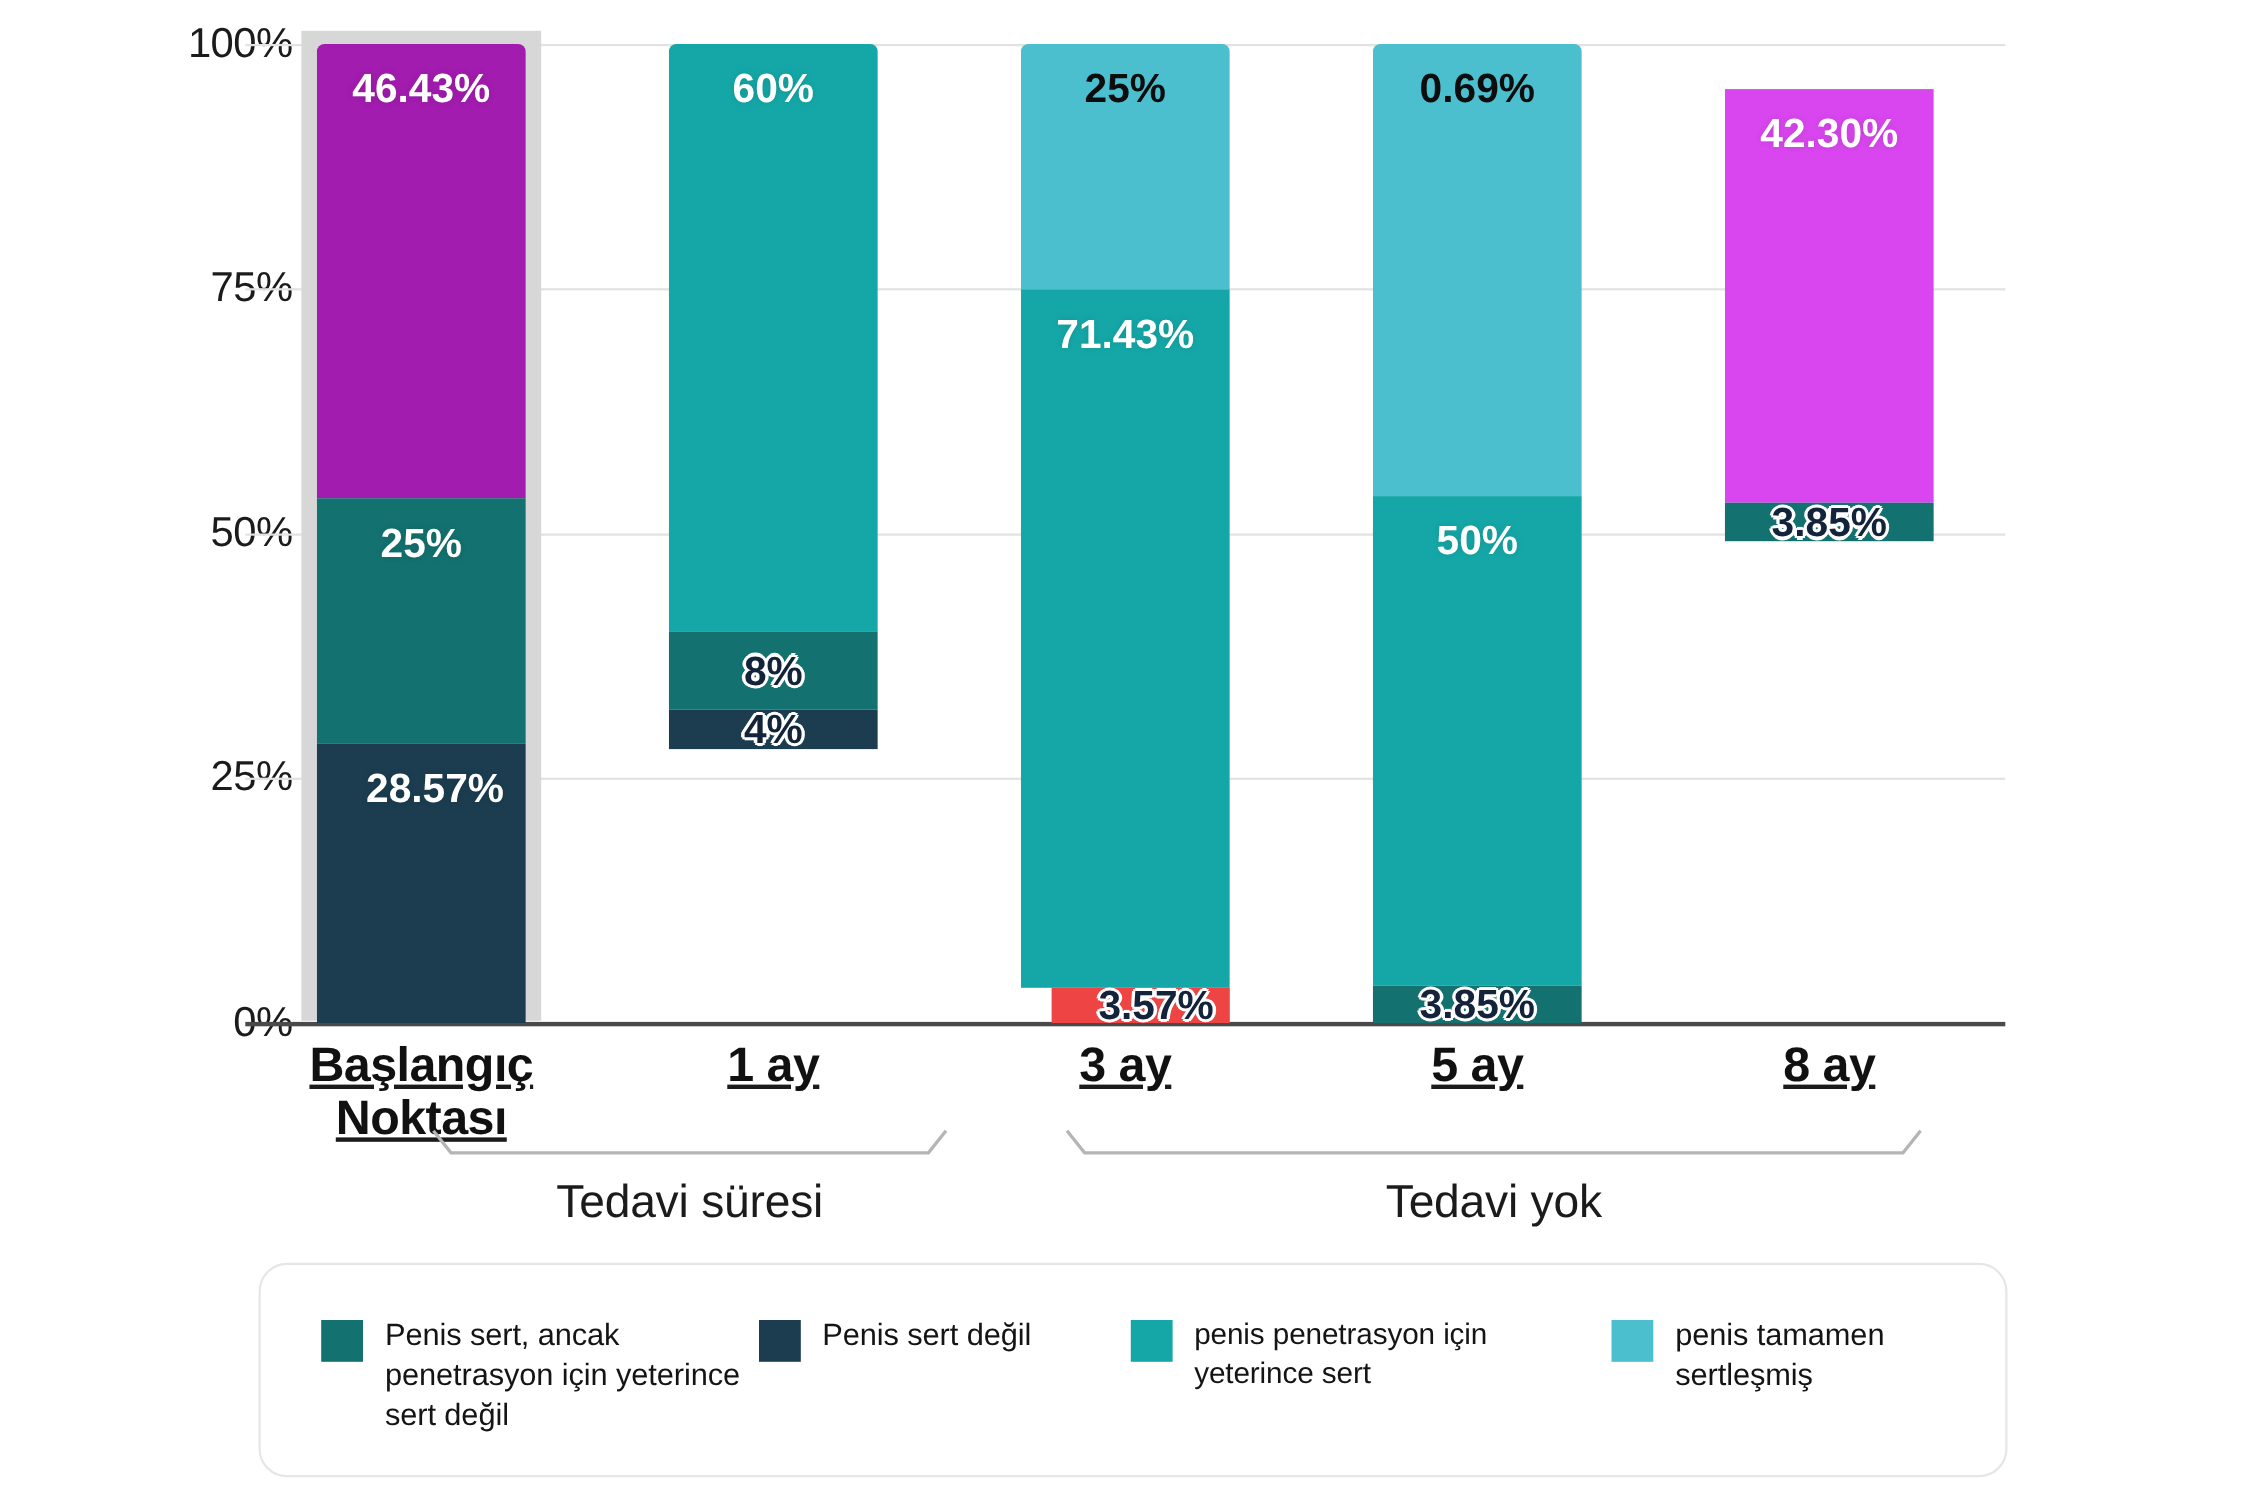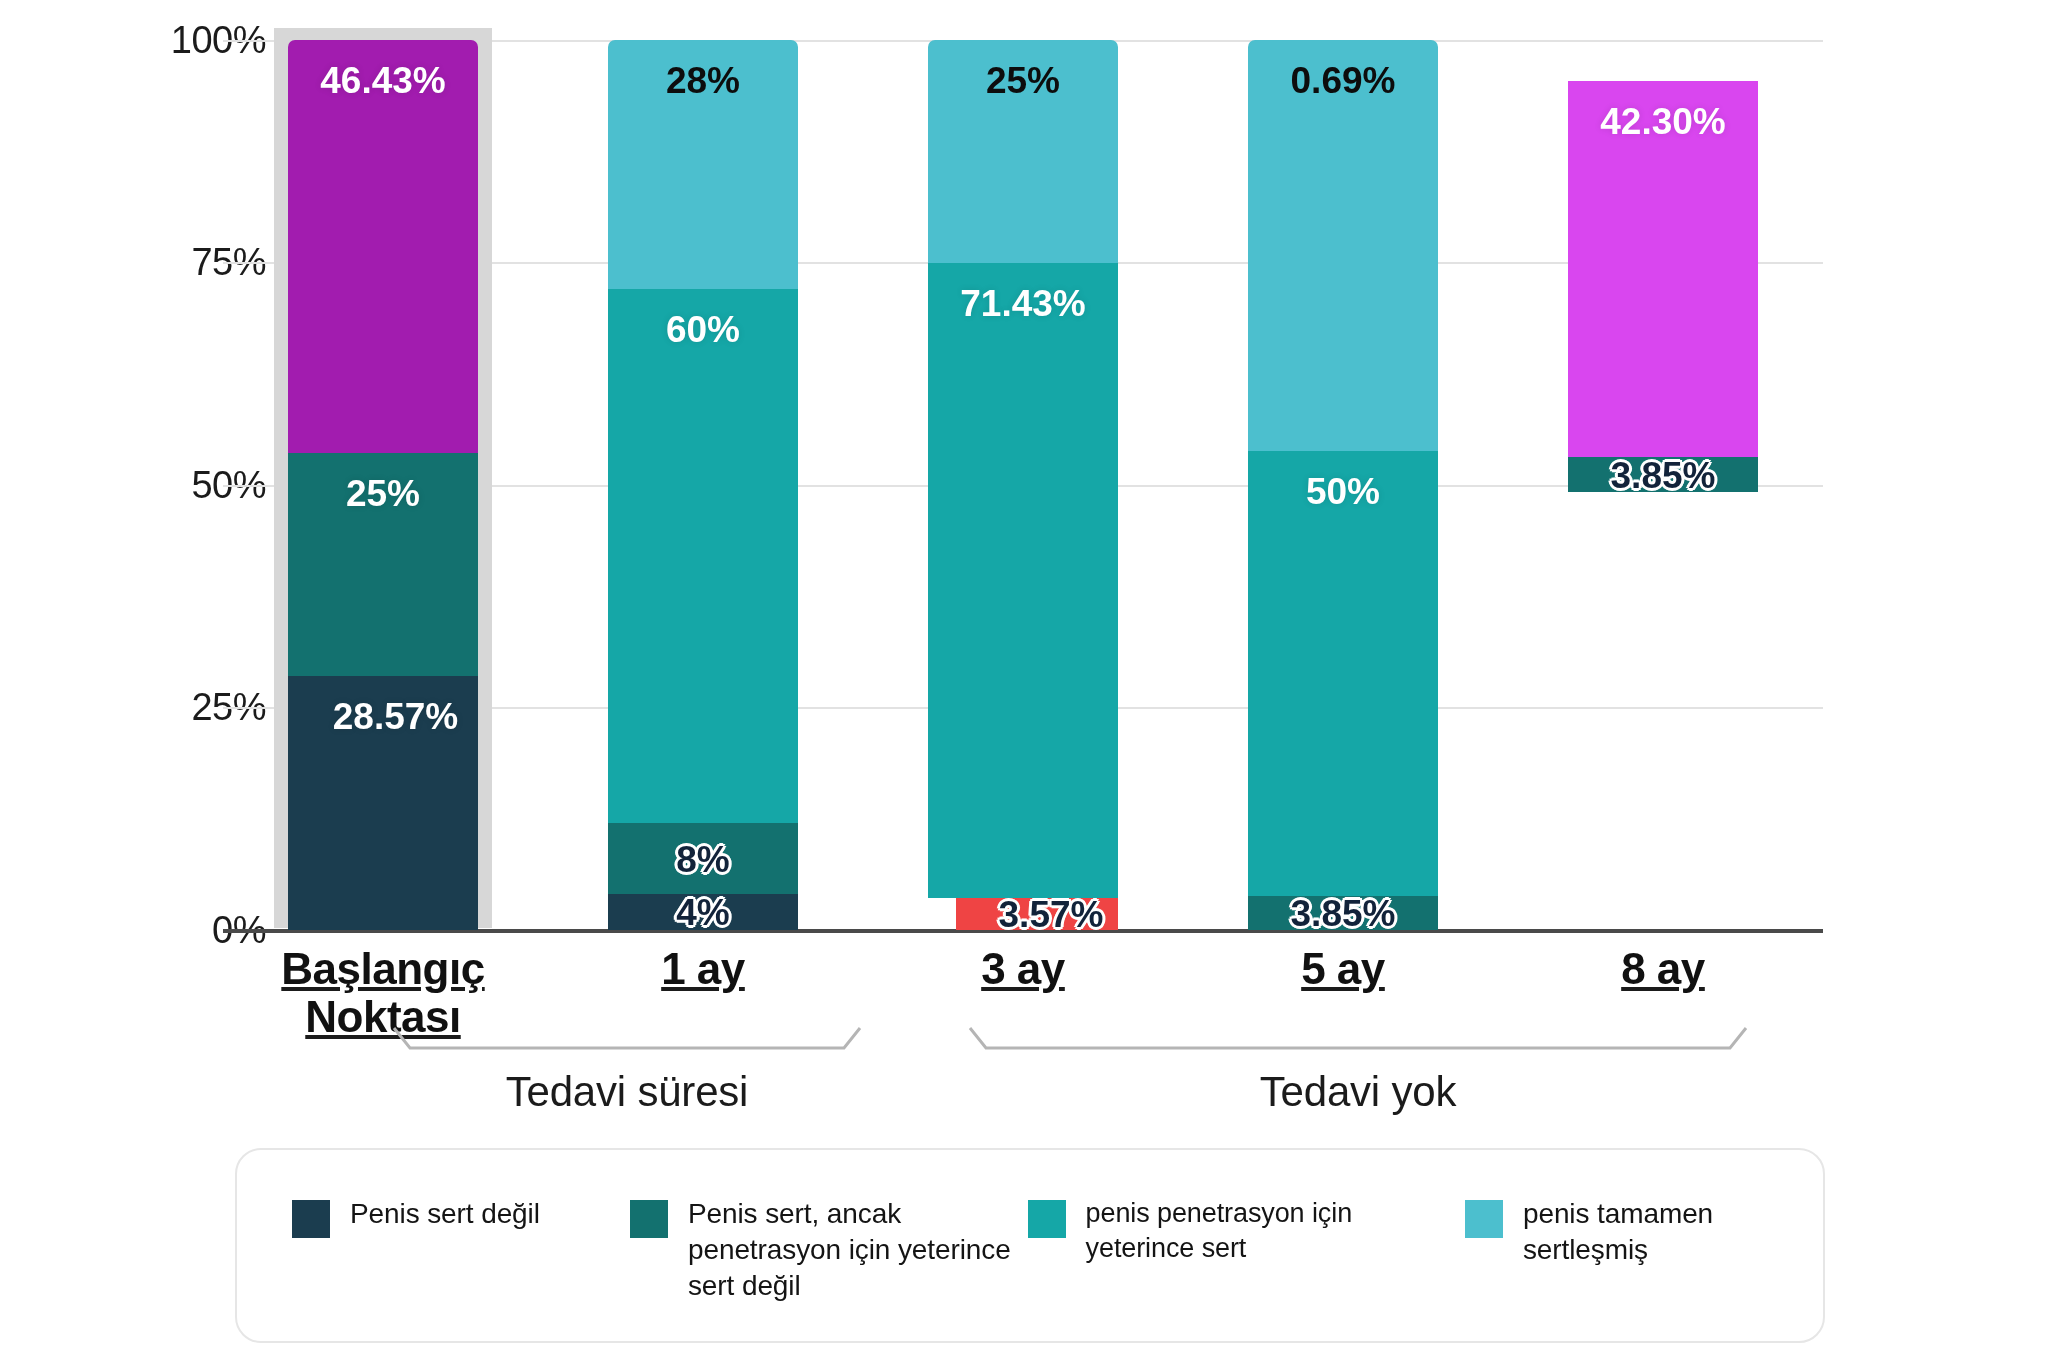--- a/index.html
+++ b/index.html
@@ -276,23 +276,20 @@
             <span class="seg-label label-light">25%</span>
           </div>
           <div class="seg" style="height:28.57%;background:#1b3d4f;padding-left:25px;">
             <span class="seg-label label-light">28.57%</span>
           </div>
         </div>
       </div>
 
       <div class="bar-slot">
         <div class="bar">
-          <div class="seg" style="height:28%;background:#4cbfce;">
-            <span class="seg-label label-plain-dark">28%</span>
-          </div>
           <div class="seg" style="height:60%;background:#15a7a7;">
             <span class="seg-label label-light">60%</span>
           </div>
           <div class="seg thin" style="height:8%;background:#13716f;">
             <span class="seg-label label-dark">8%</span>
           </div>
           <div class="seg thin" style="height:4%;background:#1b3d4f;">
             <span class="seg-label label-dark">4%</span>
           </div>
         </div>
@@ -357,28 +354,28 @@
     <svg viewBox="0 0 780 26" preserveAspectRatio="none" aria-hidden="true">
       <path d="M2,2 L18,22 L762,22 L778,2" fill="none" stroke="#b5b5b5" stroke-width="3"></path>
     </svg>
   </div>
 
   <div class="bracket-caption" style="left:392px; top:1068px; width:470px;">Tedavi süresi</div>
   <div class="bracket-caption" style="left:968px; top:1068px; width:780px;">Tedavi yok</div>
 
   <div class="legend">
     <div class="legend-inner">
+      <div class="legend-item i1">
+        <span class="legend-swatch" style="background:#13716f;"></span>
+        <span class="legend-text">Penis sert, ancak penetrasyon için yeterince sert değil</span>
+      </div>
       <div class="legend-item i0">
         <span class="legend-swatch" style="background:#1b3d4f;"></span>
         <span class="legend-text">Penis sert değil</span>
       </div>
-      <div class="legend-item i1">
-        <span class="legend-swatch" style="background:#13716f;"></span>
-        <span class="legend-text">Penis sert, ancak penetrasyon için yeterince sert değil</span>
-      </div>
       <div class="legend-item i2">
         <span class="legend-swatch" style="background:#15a7a7;"></span>
         <span class="legend-text">penis penetrasyon için yeterince sert</span>
       </div>
       <div class="legend-item i3">
         <span class="legend-swatch" style="background:#4cbfce;"></span>
         <span class="legend-text">penis tamamen sertleşmiş</span>
       </div>
     </div>
   </div>

